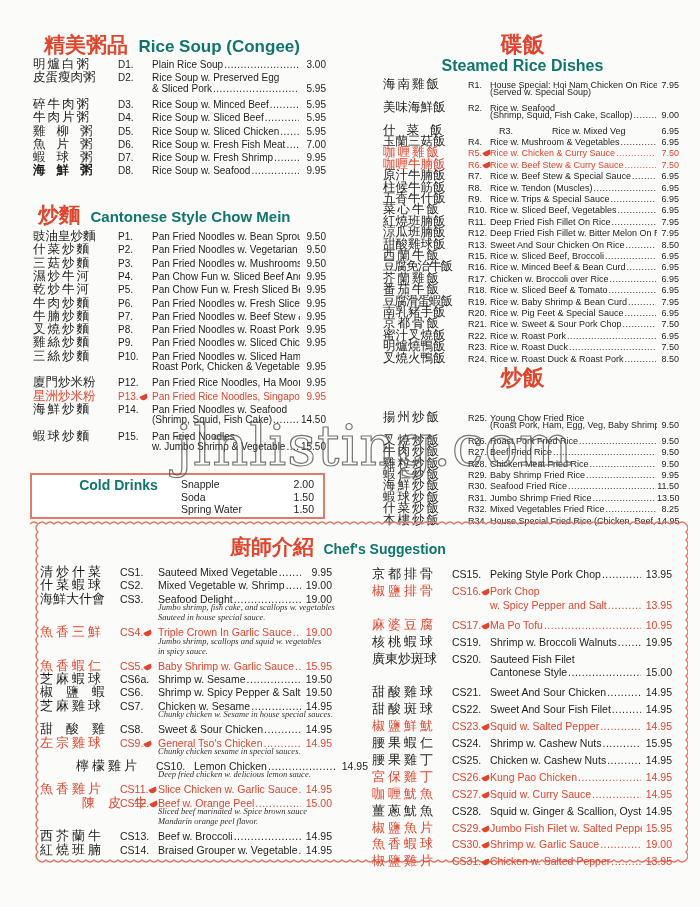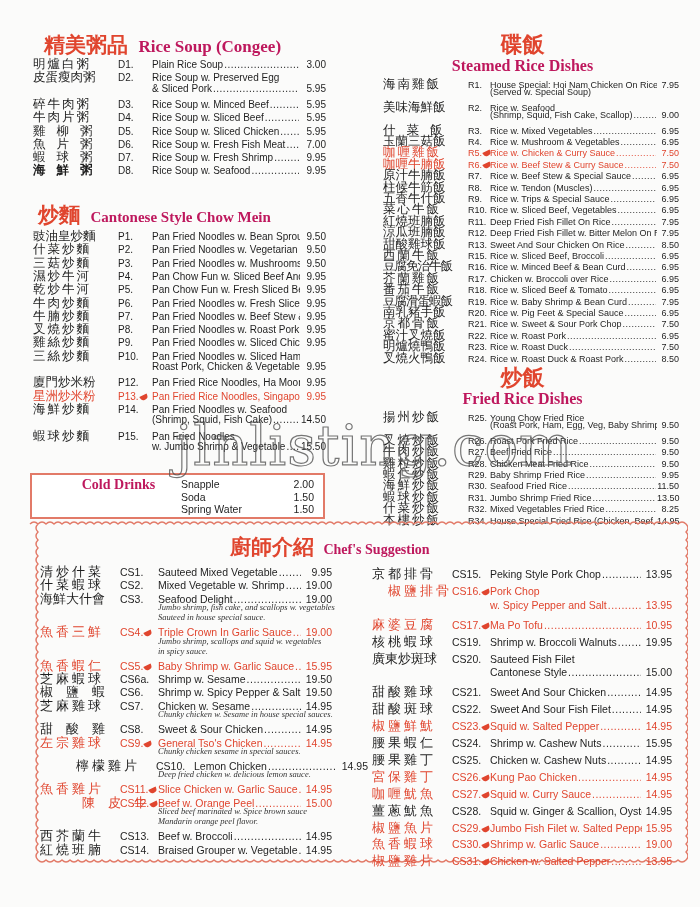--- a/index.html
+++ b/index.html
@@ -1,20 +1,20 @@
 <!DOCTYPE html>
 <html><head>
 <meta charset="utf-8">
 <style>
   * { box-sizing: border-box; margin: 0; padding: 0; }
   html, body { width: 700px; height: 907px; background: #fbfbfa; overflow: hidden; }
   body { position: relative; font-family: "Liberation Sans", sans-serif; color: #1e1e1e; }
   .red { color: #e0452e; }
   .sec-title-cn { font-family: "DejaVu Sans", sans-serif; font-weight: bold; color: #e0452e; }
-  .sec-title-en { font-family: Liberation Serif, serif; font-weight: bold; color: #be185d; }
+  .sec-title-en { font-family: Liberation Sans, sans-serif; font-weight: bold; color: #0f766e; }
   .row { position: absolute; display: flex; align-items: baseline; white-space: nowrap; }
   .cn { font-family: "DejaVu Sans", sans-serif; letter-spacing: 0; }
   .code { }
   .desc { flex: 1; display: flex; align-items: baseline; overflow: hidden; }
   .desc .name { white-space: nowrap; }
   .desc .dots { flex: 1; overflow: hidden; white-space: nowrap; margin: 0 1px; }
   .desc .dots::after { content: "...................................................................................................................................."; letter-spacing: 0.5px; }
   .price { text-align: right; }
   .note { position: absolute; font-family: "Liberation Serif", serif; font-style: italic; font-size: 8.5px; color: #333; white-space: nowrap; }
   .chili { display: inline-block; width: 8px; height: 5px; background: #e0452e; border-radius: 0 0 6px 6px; transform: rotate(-25deg); margin-left: 1px; }
@@ -56,21 +56,20 @@
   <span class="sec-title-en" style="font-size:15px;margin-left:6px;">Cantonese Style Chow Mein</span>
 </div>
 
 <div style="position:absolute;left:350px;top:33px;width:345px;text-align:center;">
   <div class="sec-title-cn" style="font-size:22px;line-height:24px;">碟飯</div>
   <div class="sec-title-en" style="font-size:16px;line-height:18px;">Steamed Rice Dishes</div>
 </div>
 
 <div style="position:absolute;left:350px;top:366px;width:345px;text-align:center;">
   <div class="sec-title-cn" style="font-size:22px;line-height:24px;">炒飯</div>
-  <div class="sec-title-en" style="font-size:16px;line-height:18px;">Fried Rice Dishes</div>
 </div>
 
 <div id="soup-rows">
     <div class="row L " style="top: 56px;">
       <span class="cn">明爐白粥</span>
       <span class="code">D1.</span>
       <span class="desc">
         <span class="name">Plain Rice Soup</span>
         <span class="dots"></span>
       </span>
@@ -328,21 +327,21 @@
     </div>
     <div class="row R " style="top: 110.2px;">
       <span class="cn"></span>
       <span class="code"></span>
       <span class="desc">
         <span class="name">(Shrimp, Squid, Fish Cake, Scallop)</span>
         <span class="dots"></span>
       </span>
       <span class="price">9.00</span>
     </div>
-    <div class="row R " style="top: 121.6px;">
+    <div class="row R " style="top: 121.6px; gap: 31px;">
       <span class="cn" style="letter-spacing: 11px;">什菜飯</span>
       <span class="code">R3.</span>
       <span class="desc">
         <span class="name">Rice w. Mixed Vegetables</span>
         <span class="dots"></span>
       </span>
       <span class="price">6.95</span>
     </div>
     <div class="row R " style="top: 133px;">
       <span class="cn" style="letter-spacing: 0px;">玉蘭三菇飯</span>
@@ -796,21 +795,21 @@
 <div id="cs-right">
     <div class="row C CR" style="top: 565px;">
       <span class="cn">京都排骨</span>
       <span class="code">CS15.</span>
       <span class="desc">
         <span class="name">Peking Style Pork Chop</span>
         <span class="dots"></span>
       </span>
       <span class="price">13.95</span>
     </div>
-    <div class="row C CR red" style="top: 581.9px; text-align: right;">
+    <div class="row C CR red" style="top: 581.9px;">
       <span class="cn">椒鹽排骨</span>
       <span class="code">CS16.<span class="chili"></span></span>
       <span class="desc">
         <span class="name">Pork Chop</span>
       </span>
       <span class="price"></span>
     </div>
     <div class="row C CR red" style="top: 598.8px;">
       <span class="cn"></span>
       <span class="code"></span>

